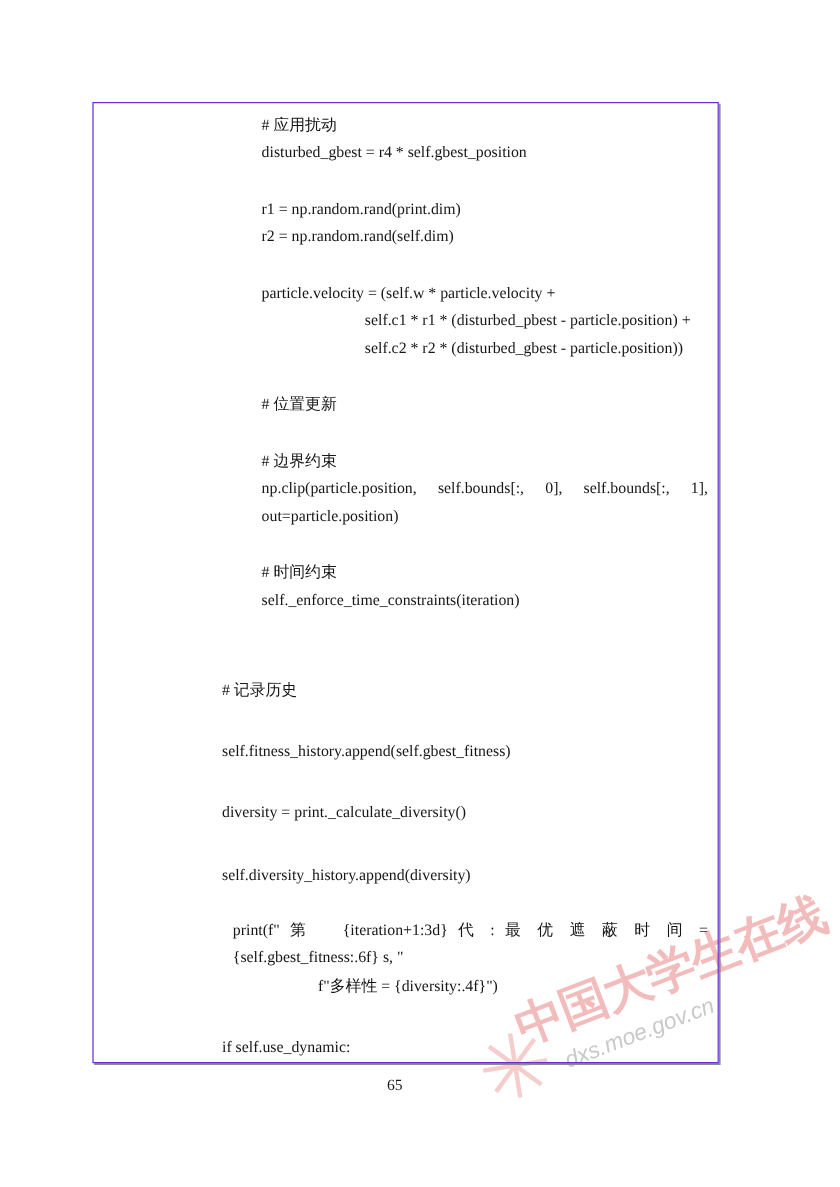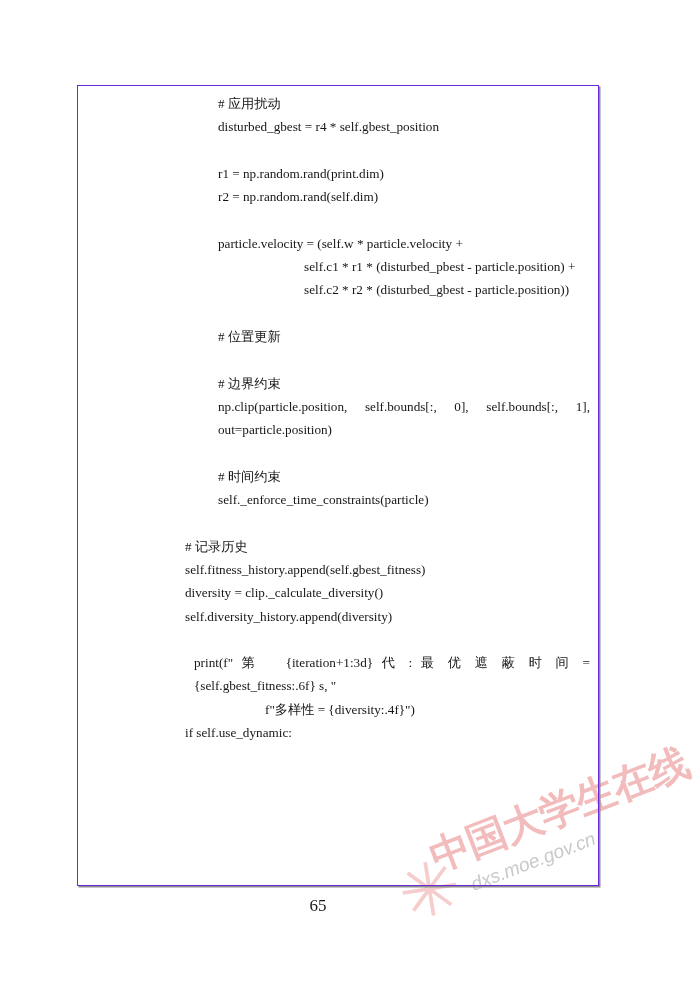--- a/index.html
+++ b/index.html
@@ -109,36 +109,37 @@
   .cl.just {
     text-align: justify;
     text-align-last: left;
     padding-right: 8px;
   }
   .cl.blank {
     height: 23.3px;
   }
   
   .i0  { padding-left: 0px;   }
-  .i2  { padding-left: 107px; }
+  .i2  { padding-left: 107px; margin-top: 28px; }
   .i3  { padding-left: 116px; }
   .i4  { padding-left: 140px; }
   .i5  { padding-left: 187px; }
   .i6  { padding-left: 226px; }
 
   
   #page-number {
     position: absolute;
     left: 0;
     top: 896px;
     width: 636px;
     text-align: center;
-    font-size: 17px;
+    font-size: 13px;
     color: #1a1a1a;
     z-index: 8;
+    padding-left: 11px;
   }
 </style>
 </head>
 <body>
 
 <div id="page">
 
   <div id="watermark">
     <div class="wm-inner">
       <span class="wm-star" style="color: rgb(246, 205, 205);">✳</span>
@@ -158,25 +159,25 @@
         <div class="cl i4">particle.velocity = (self.w * particle.velocity +</div>
         <div class="cl i6 just">self.c1 * r1 * (disturbed_pbest - particle.position) +</div>
         <div class="cl i6 just">self.c2 * r2 * (disturbed_gbest - particle.position))</div>
         <div class="cl i0 blank"></div>
         <div class="cl i4"># 位置更新</div>
         <div class="cl i0 blank"></div>
         <div class="cl i4"># 边界约束</div>
         <div class="cl i4 just">np.clip(particle.position, self.bounds[:, 0], self.bounds[:, 1], out=particle.position)</div>
         <div class="cl i0 blank"></div>
         <div class="cl i4"># 时间约束</div>
-        <div class="cl i4">self._enforce_time_constraints(particle)</div>
+        <div class="cl i4">self._enforce_time_constraints(iteration)</div>
         <div class="cl i0 blank"></div>
         <div class="cl i2"># 记录历史</div>
         <div class="cl i2">self.fitness_history.append(self.gbest_fitness)</div>
-        <div class="cl i2">diversity = clip._calculate_diversity()</div>
+        <div class="cl i2">diversity = print._calculate_diversity()</div>
         <div class="cl i2">self.diversity_history.append(diversity)</div>
         <div class="cl i0 blank"></div>
         <div class="cl i3 just">print(f" 第   {iteration+1:3d} 代 : 最 优 遮 蔽 时 间 = {self.gbest_fitness:.6f} s, "</div>
         <div class="cl i5">f"多样性 = {diversity:.4f}")</div>
         <div class="cl i2">if self.use_dynamic:</div>
       </div>
   </div>
 
   <div id="page-number">65</div>
 

